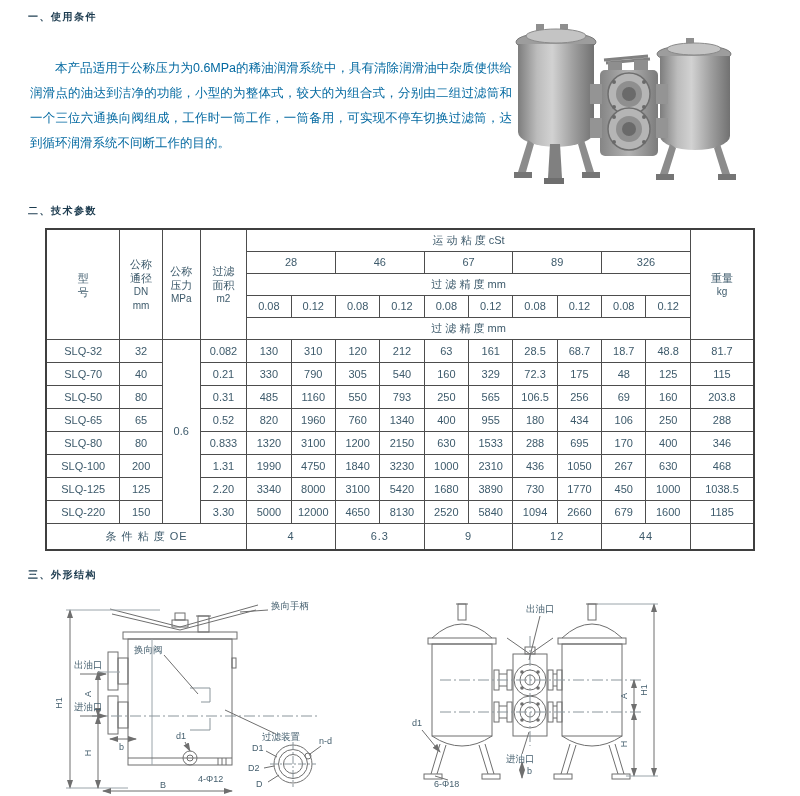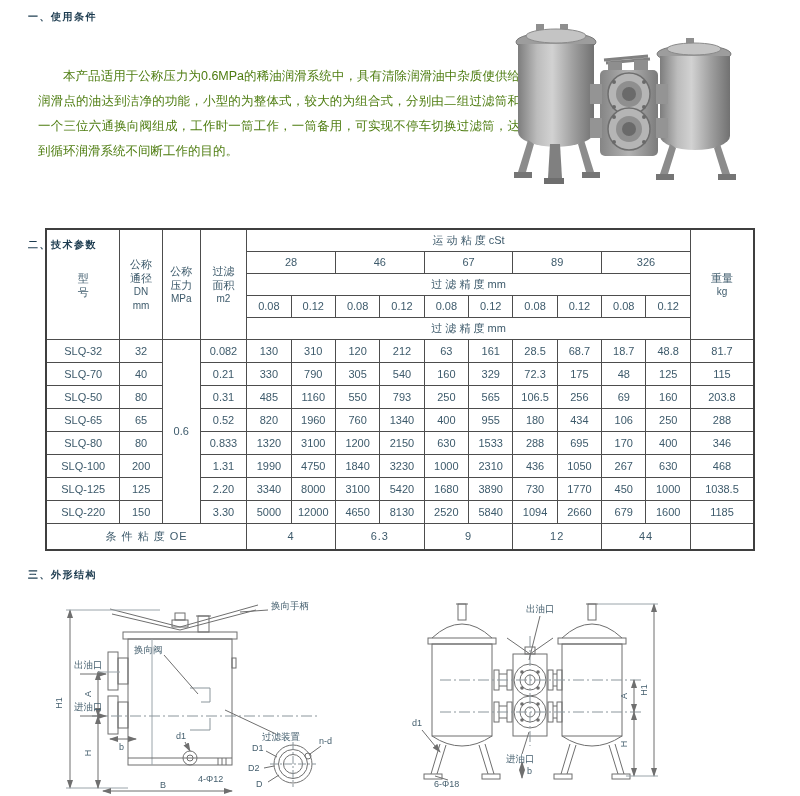--- a/index.html
+++ b/index.html
@@ -1,24 +1,24 @@
 <!DOCTYPE html>
 <html><head>
 <meta charset="utf-8">
 <style>
   html,body{margin:0;padding:0;background:#fff;}
   body{width:800px;height:796px;position:relative;overflow:hidden;
        font-family:"Liberation Sans","DejaVu Sans",sans-serif;}
   .sec-heading{position:absolute;left:28px;margin:0;color:#1c3b4f;
        font-size:10px;font-weight:bold;letter-spacing:1.5px;}
   #heading-usage{top:10px;}
-  #heading-specs{top:204px;margin-top:34px;}
+  #heading-specs{top:204px;}
   #heading-structure{top:568px;}
-  .para{position:absolute;left:30px;top:56px;width:482px;margin:8px;
-       color:#4d7c0f;font-size:12.5px;line-height:25px;text-align:justify;
+  .para{position:absolute;left:30px;top:56px;width:482px;margin:0;
+       color:#0369a1;font-size:12.5px;line-height:25px;text-align:justify;
        text-indent:2em;}
   .photo{position:absolute;left:508px;top:22px;width:240px;height:172px;}
   table.specs{position:absolute;left:45px;top:228px;width:710px;
        border-collapse:collapse;table-layout:fixed;
        color:#3d5a6b;font-size:11px;text-align:center;
        border:2px solid #3f3f3f;}
   table.specs td{border:1px solid #4d4d4d;padding:0 1px;height:22px;
        line-height:1.12;overflow:hidden;}
   table.specs thead td{height:21px;}
   table.specs tfoot td{height:25px;letter-spacing:1px;}

